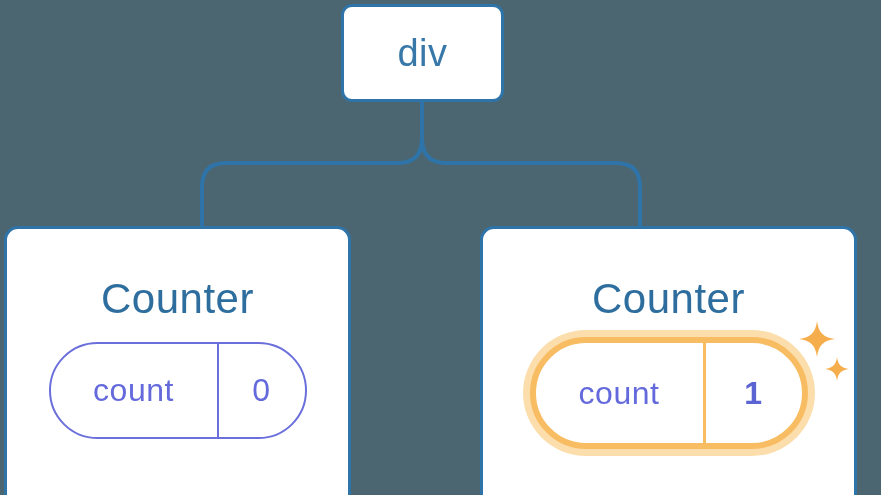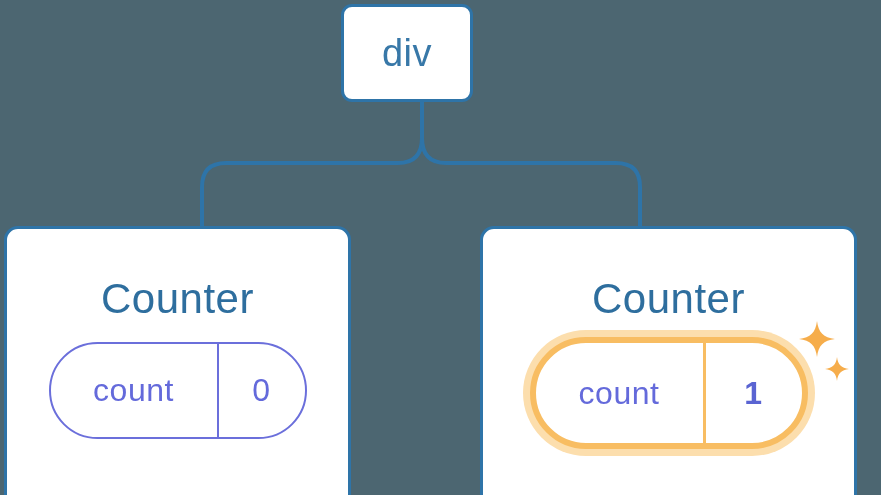--- a/index.html
+++ b/index.html
@@ -10,21 +10,21 @@
     position: relative;
     width: 881px;
     height: 495px;
     background: #4C6671;
   }
 
   
   .root-node {
     position: absolute;
     left: 341px; top: 4px;
-    width: 132px; height: 98px;
+    width: 163px; height: 98px;
     background: #ffffff;
     border: 3px solid #2E74A8;
     border-radius: 11px;
     display: flex; align-items: center; justify-content: center;
     z-index: 2;
   }
   .root-node .label {
     color: #3878A8;
     font-size: 38px;
     line-height: 1;

